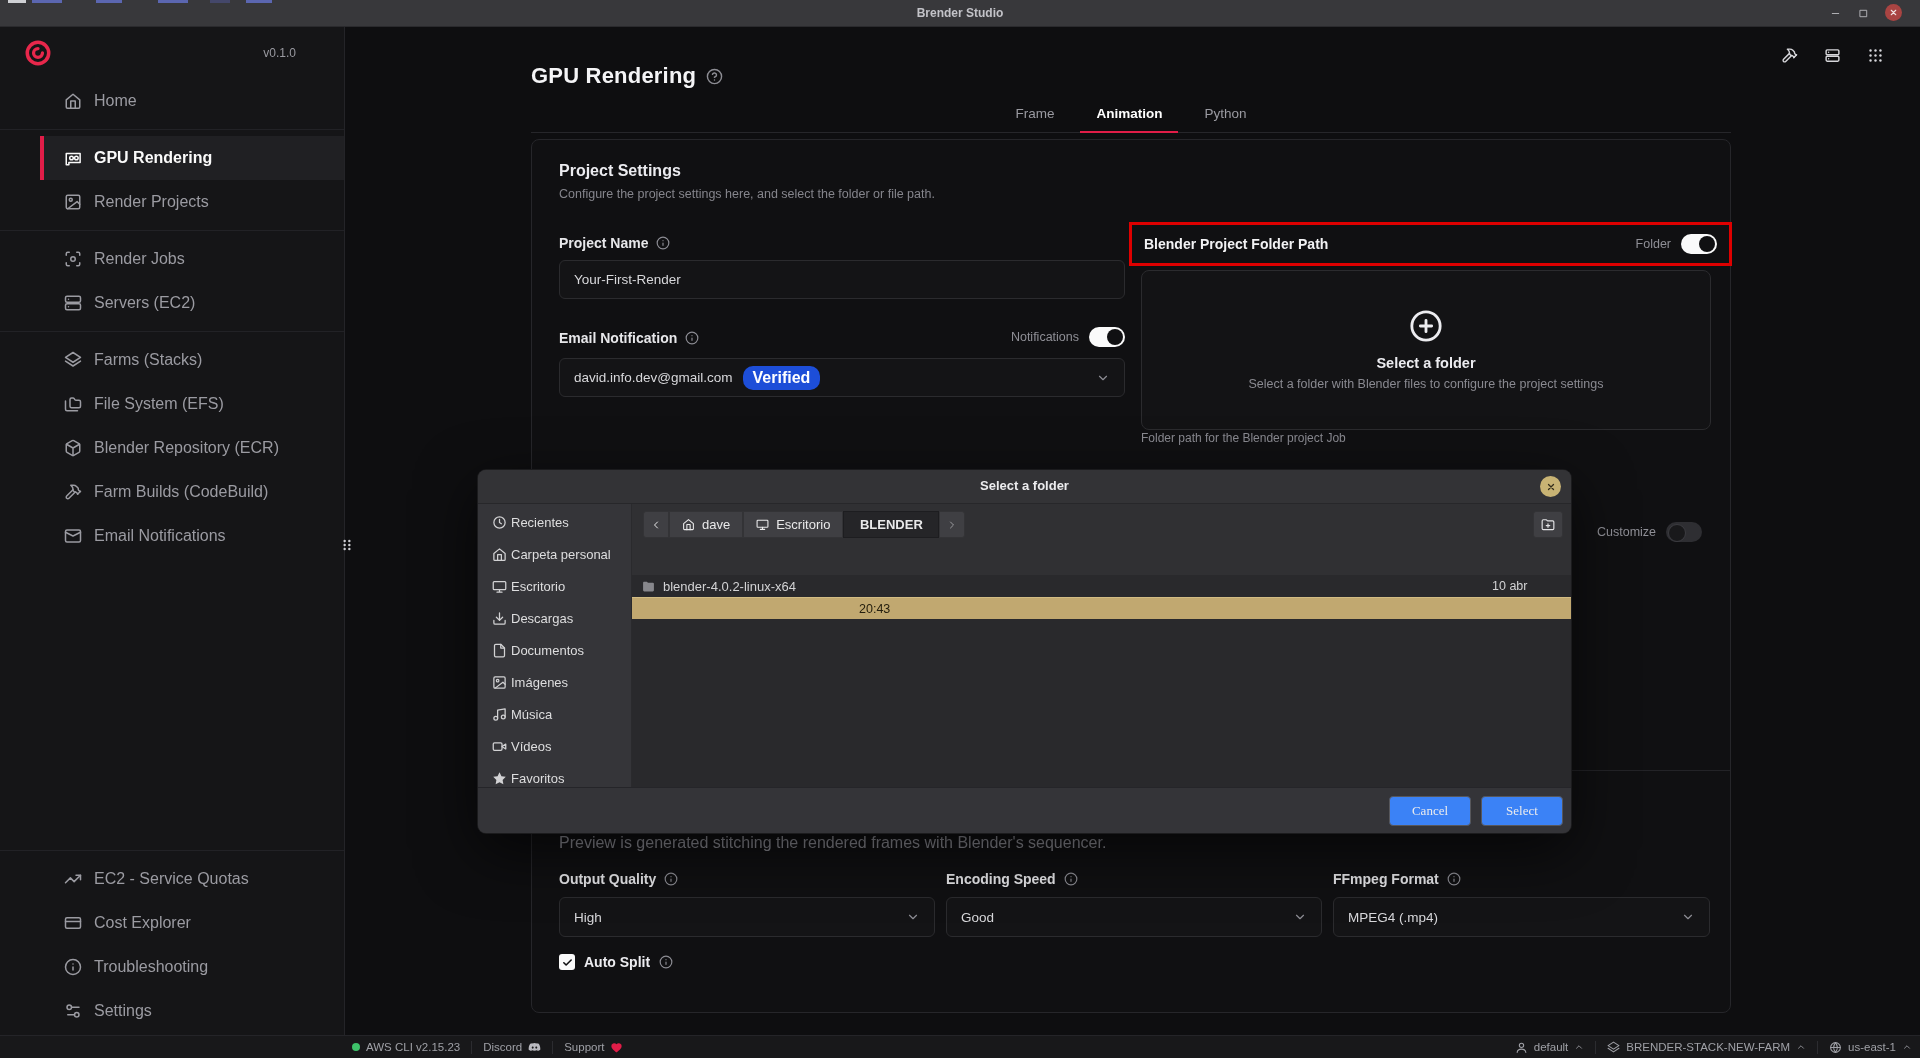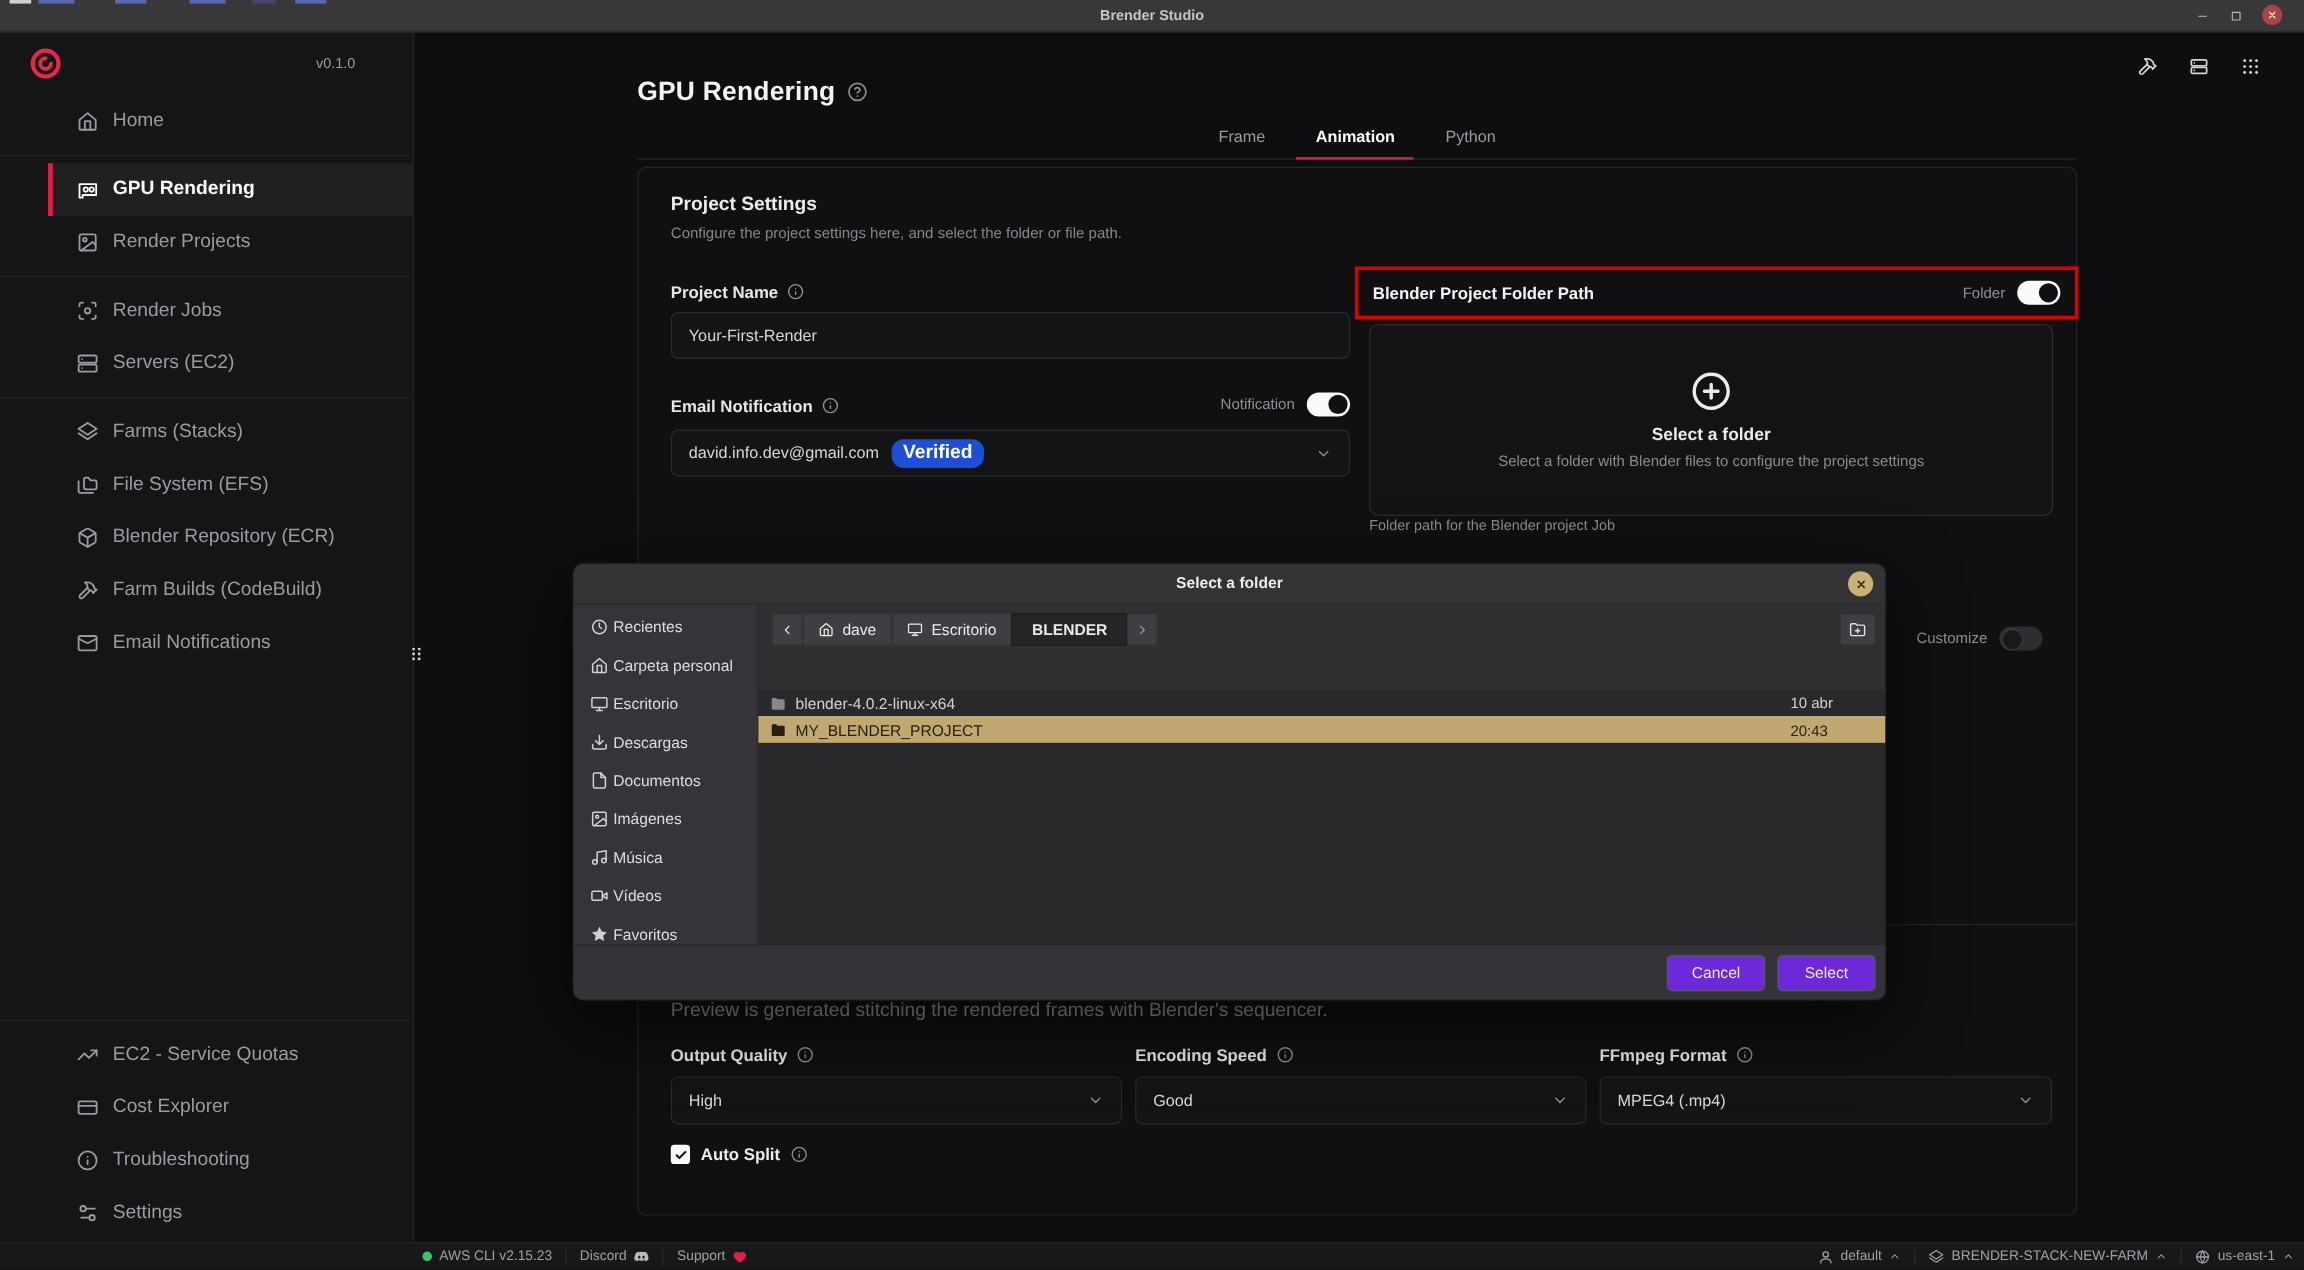--- a/index.html
+++ b/index.html
@@ -145,23 +145,23 @@
   .frow { height:22px; display:flex; align-items:center; font-size:13px; color:#d2d2d4; cursor:pointer; }
   .frow .cell-name { width:633px; display:flex; align-items:center; gap:8px; padding-left:10px; }
   .frow .cell-size { width:76px; } .frow .cell-type { width:139px; }
   .frow .cell-mod { width:91px; padding-left:12px; font-size:12.5px; }
   .frow .ic { width:13px; height:13px; color:#87878c; }
   .frow.selected { background:#c1a870; color:#26200f; border-top:1px solid #d2bc83; }
   .frow.selected .ic { color:#26200f; }
   #dlg-footer { position:absolute; left:0; top:317px; width:100%; height:46px; background:#343438;
     border-top:1px solid #252529; border-radius:0 0 8px 8px; display:flex; align-items:center;
     justify-content:flex-end; gap:10px; padding-right:8px; }
-  .dlg-btn { height:30px; min-width:82px; background:#6d28d9; border:1px solid #57575b;
+  .dlg-btn { height:30px; min-width:82px; background:#3b82f6; border:1px solid #57575b;
     border-radius:4px; color:#ebebed; font-size:13px; display:flex; align-items:center;
-    justify-content:center; padding:0 16px; cursor:pointer; }
+    justify-content:center; padding:0 16px; cursor:pointer;font-family:Liberation Serif, serif; }
 
   
   #statusbar { position:absolute; left:0; top:1035px; width:1920px; height:23px; background:#18181a;
     border-top:1px solid #242428; font-size:11.5px; color:#9fa0a6; z-index:70; }
   #sb-left { position:absolute; left:352px; top:0; height:22px; display:flex; align-items:center; gap:11px; }
   #sb-right { position:absolute; right:8px; top:0; height:22px; display:flex; align-items:center; gap:11px; }
   .sb-group { display:flex; align-items:center; gap:6px; cursor:pointer; height:100%; }
   .sb-div { width:1px; height:13px; background:#2c2c30; }
   .dot { width:8px; height:8px; border-radius:50%; background:#3ec26a; }
   #statusbar .ic { width:13px; height:13px; }
@@ -439,21 +439,21 @@
     <div class="fld-label" style="left:27px;top:190px;">
       <span>Email Notification</span>
       <span class="ic">
           <svg viewBox="0 0 24 24" xmlns="http://www.w3.org/2000/svg">
             <circle cx="12" cy="12" r="10"></circle>
             <path d="M12 16v-4M12 8h.01"></path>
           </svg>
         </span>
     </div>
     <div class="toggle-row" style="left:440px;top:187px;width:153px;justify-content:flex-end;">
-      <span>Notification</span>
+      <span>Notifications</span>
       <span class="switch on"></span>
     </div>
     <div class="select-box" style="left:27px;top:218px;width:566px;height:39px;">
       <span>david.info.dev@gmail.com</span>
       <span class="badge">Verified</span>
       <span class="ic chev">
           <svg viewBox="0 0 24 24" xmlns="http://www.w3.org/2000/svg">
             <path d="m6 9 6 6 6-6"></path>
           </svg>
         </span>
@@ -710,28 +710,20 @@
                 <path style="fill:currentColor;stroke:none" d="M2 5c0-1.1.9-2 2-2h5l2 2h9a2 2 0 0 1 2 2v12a2 2 0 0 1-2 2H4a2 2 0 0 1-2-2Z"></path>
               </svg>
             </span>
           <span>blender-4.0.2-linux-x64</span>
         </span>
         <span class="cell-size"></span>
         <span class="cell-type"></span>
         <span class="cell-mod">10 abr</span>
       </div>
       <div class="frow selected">
-        <span class="cell-name">
-          <span class="ic">
-              <svg viewBox="0 0 24 24" xmlns="http://www.w3.org/2000/svg">
-                <path style="fill:currentColor;stroke:none" d="M2 5c0-1.1.9-2 2-2h5l2 2h9a2 2 0 0 1 2 2v12a2 2 0 0 1-2 2H4a2 2 0 0 1-2-2Z"></path>
-              </svg>
-            </span>
-          <span>MY_BLENDER_PROJECT</span>
-        </span>
         <span class="cell-size"></span>
         <span class="cell-type"></span>
         <span class="cell-mod">20:43</span>
       </div>
     </div>
   </div>
 
   <div id="dlg-footer">
     <div class="dlg-btn">Cancel</div>
     <div class="dlg-btn">Select</div>

